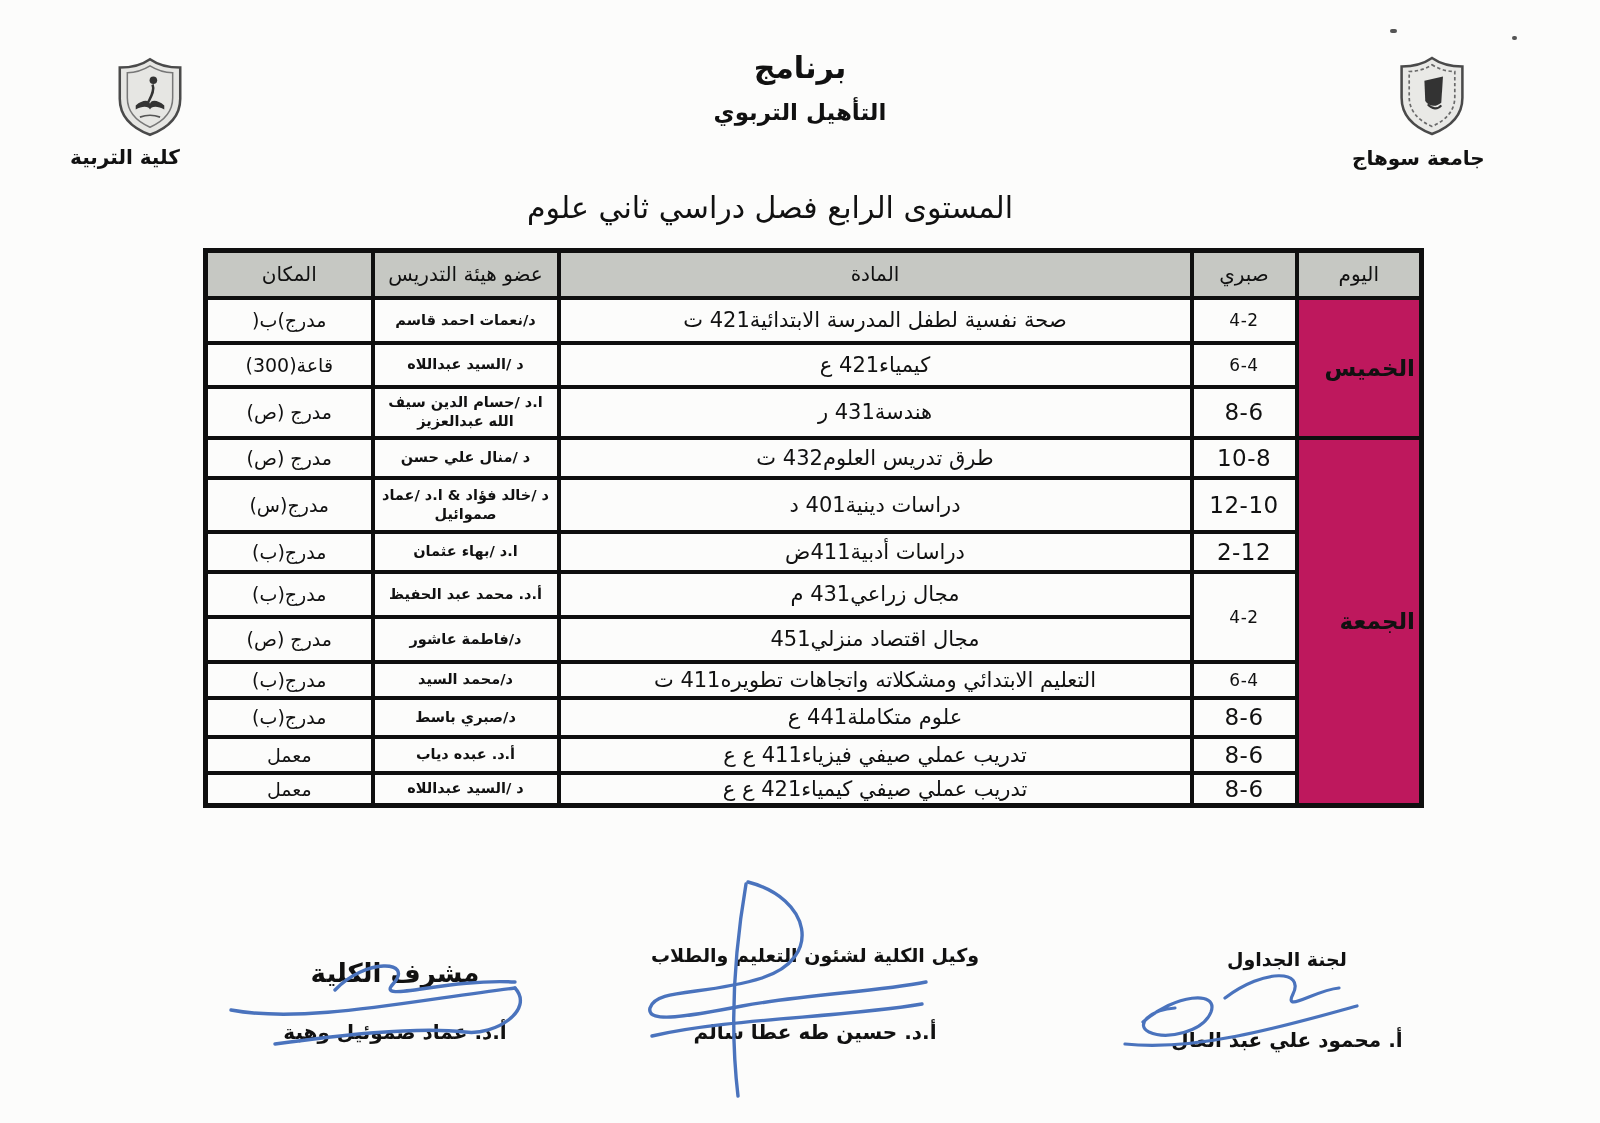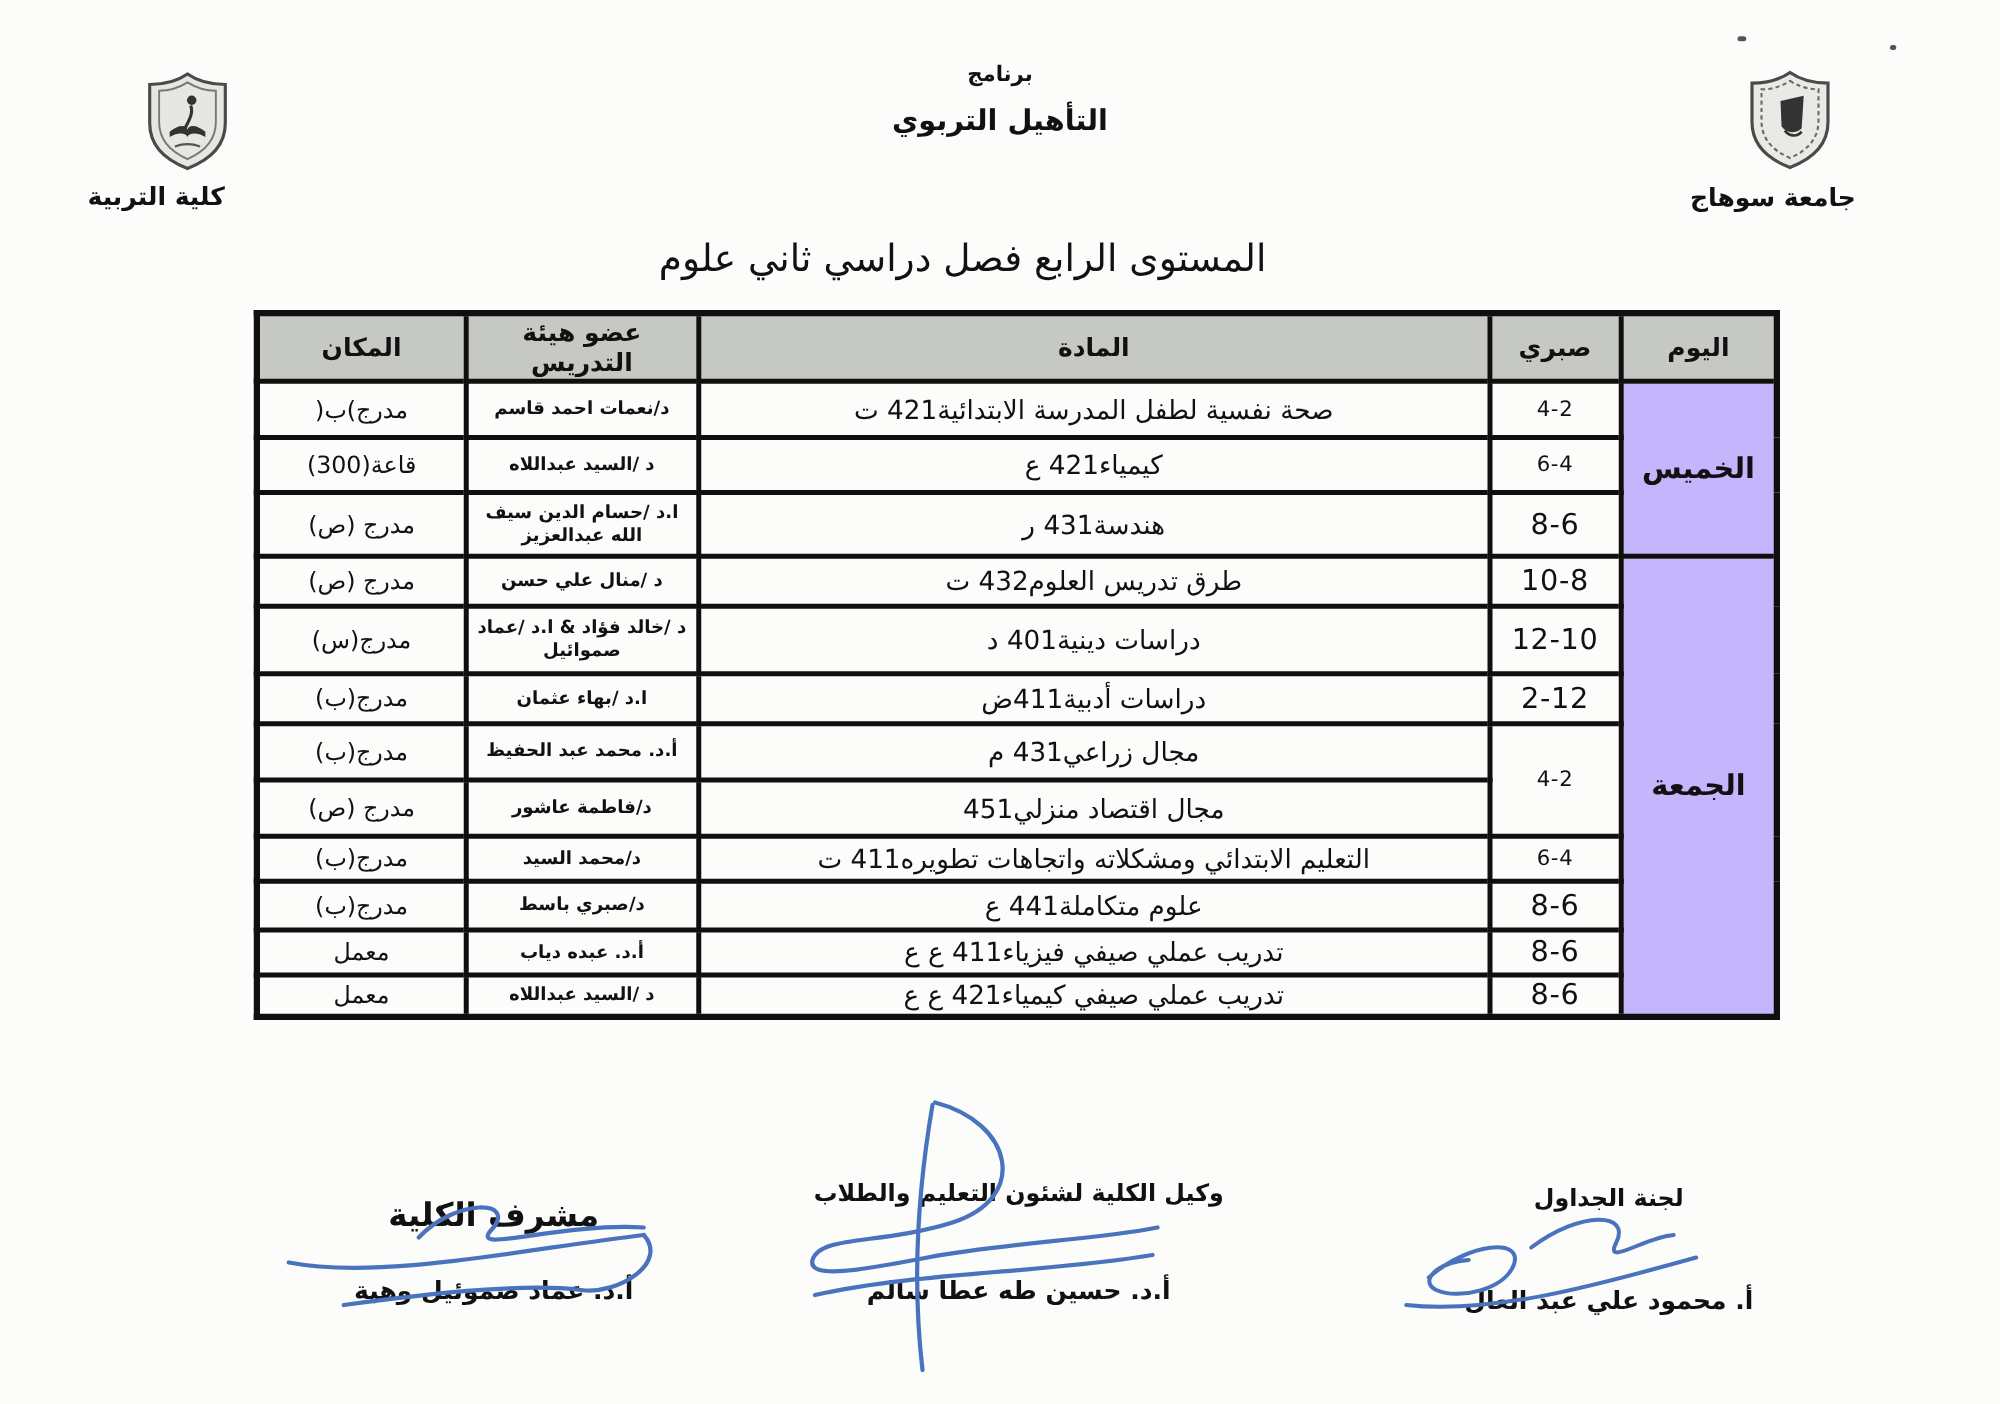--- a/index.html
+++ b/index.html
@@ -17,21 +17,21 @@
   
   .corner-logo { text-align:left; }
   .corner-logo .emblem { display:block; margin:0 auto; }
   .corner-caption { font-weight:bold; font-size:20px; margin-top:6px; direction:rtl; }
 
   .center-head {
     left:400px; top:50px; width:800px;
     text-align:center; direction:rtl;
     font-weight:bold;
   }
-  .center-head .l1 { font-size:17px; }
+  .center-head .l1 { font-size:30px; }
   .center-head .l2 { font-size:23px; margin-top:14px; }
   .center-head .l3 { font-size:22px; margin-top:16px; letter-spacing:0.2px; }
   .doc-title {
     left:320px; top:190px; width:900px;
     text-align:center; direction:rtl;
     font-size:30px; font-weight:normal;
   }
 
   .speck { background:#555; border-radius:2px; }
 
@@ -46,25 +46,25 @@
   }
   .schedule th, .schedule td {
     border:4px solid #0f0f0f;
     text-align:center;
     vertical-align:middle;
     padding:1px 4px;
     overflow:hidden;
   }
   .schedule th {
     background:#c6c8c3;
-    font-size:20px; font-weight:bold;
+    font-size:20px; font-weight:normal;
   }
   td.day-cell {
-    background:#c4b5fd;
-    font-size:23px; font-weight:bold;
+    background:#be185d;
+    font-size:23px; font-weight:bold;text-align:right;
   }
   td.time-cell { font-size:23px; letter-spacing:0.5px; }
   td.time-cell.t-sm { font-size:17px; }
   td.subject-cell { font-size:21px; }
   td.instructor-cell { font-size:14.5px; font-weight:bold; line-height:1.3; }
   td.place-cell { font-size:19px; }
 
   
   .sig-block { text-align:center; direction:rtl; font-weight:bold; }
   .sig-title { font-size:19px; }

